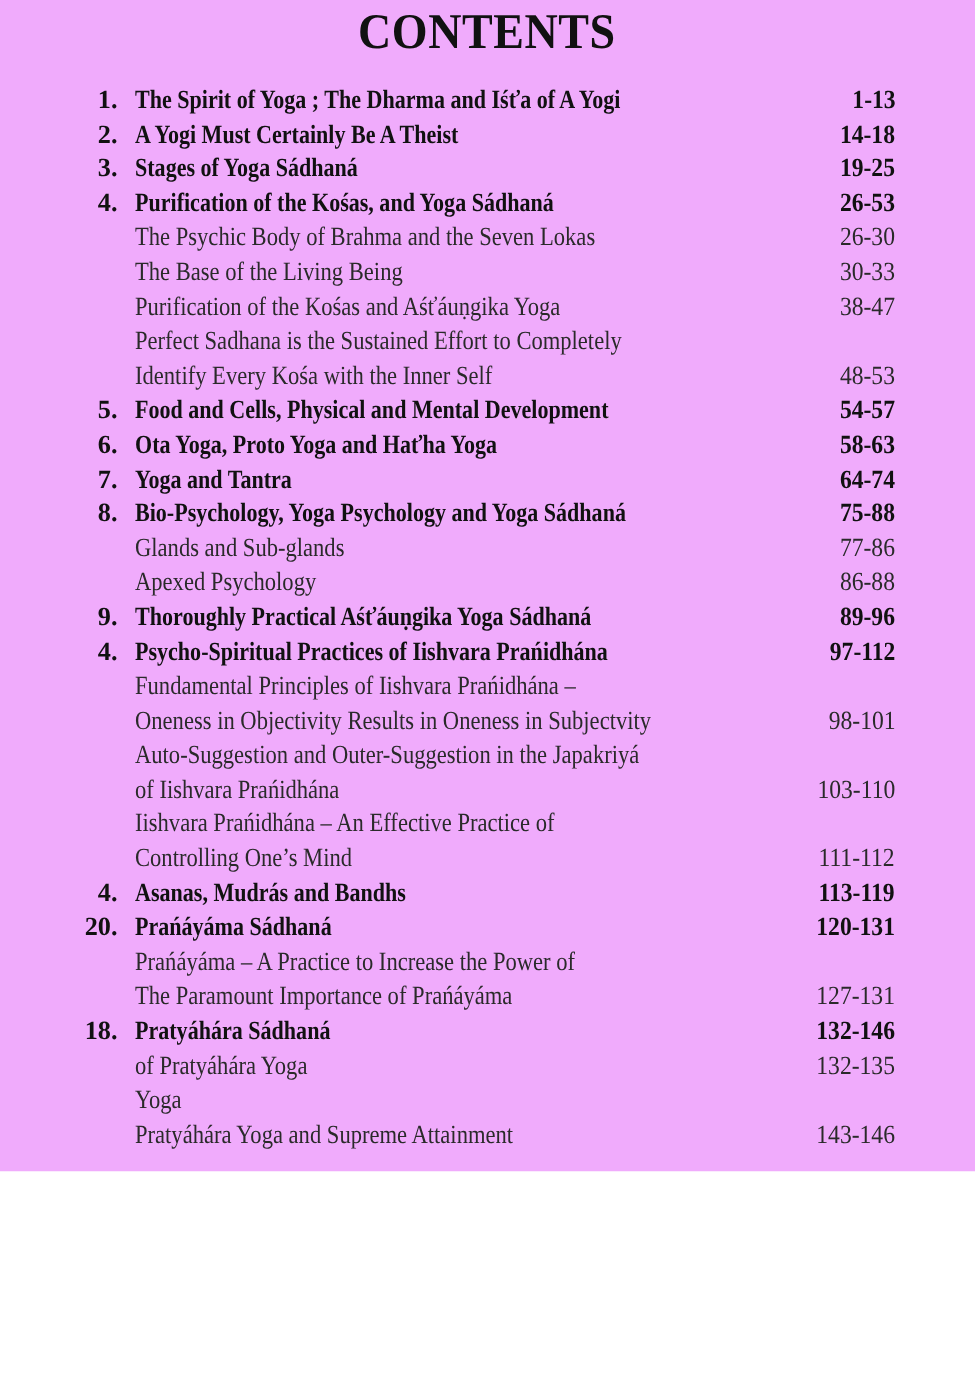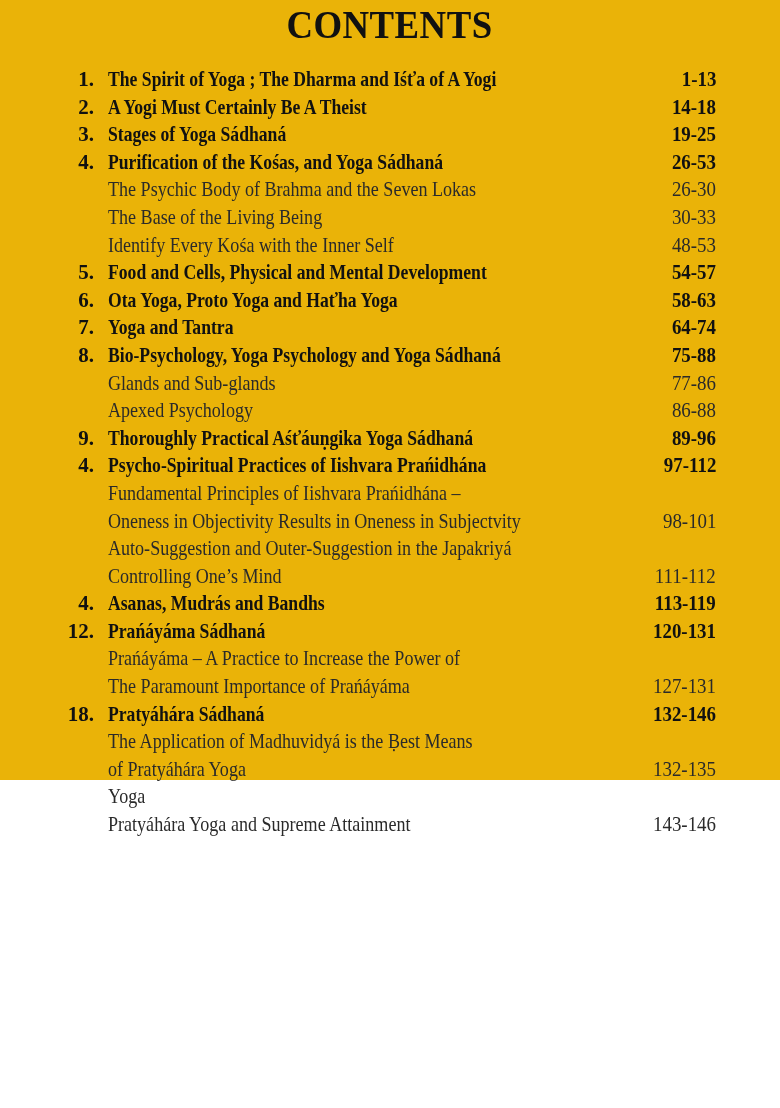--- a/index.html
+++ b/index.html
@@ -12,22 +12,22 @@
       height: 1108px;
       overflow: hidden;
       position: relative;
       font-family: "Liberation Serif", serif;
       color: #1a1a1a;
     }
     .page {
       position: absolute;
       left: 0; top: 0;
       width: 780px;
-      height: 780px;
-      background: #eab308;
+      height: 937px;
+      background: #f0abfc;
     }
     .title {
       position: absolute;
       top: 2px;
       left: 0;
       width: 780px;
       text-align: center;
       font-family: "Liberation Serif", serif;
       font-weight: bold;
       font-size: 40px;
@@ -124,20 +124,30 @@
         <span class="label">The Psychic Body of Brahma and the Seven Lokas</span>
         <span class="pages">26-30</span>
       </div>
     <div class="row section">
         <span class="num"></span>
         <span class="label">The Base of the Living Being</span>
         <span class="pages">30-33</span>
       </div>
     <div class="row section">
         <span class="num"></span>
+        <span class="label">Purification of the Kośas and Aśťáuṇgika Yoga</span>
+        <span class="pages">38-47</span>
+      </div>
+    <div class="row section">
+        <span class="num"></span>
+        <span class="label">Perfect Sadhana is the Sustained Effort to Completely</span>
+        <span class="pages"></span>
+      </div>
+    <div class="row section">
+        <span class="num"></span>
         <span class="label">Identify Every Kośa with the Inner Self</span>
         <span class="pages">48-53</span>
       </div>
     <div class="row chapter">
         <span class="num">5.</span>
         <span class="label">Food and Cells, Physical and Mental Development</span>
         <span class="pages">54-57</span>
       </div>
     <div class="row chapter">
         <span class="num">6.</span>
@@ -184,52 +194,57 @@
         <span class="label">Oneness in Objectivity Results in Oneness in Subjectvity</span>
         <span class="pages">98-101</span>
       </div>
     <div class="row section">
         <span class="num"></span>
         <span class="label">Auto-Suggestion and Outer-Suggestion in the Japakriyá</span>
         <span class="pages"></span>
       </div>
     <div class="row section">
         <span class="num"></span>
+        <span class="label">of Iishvara Prańidhána</span>
+        <span class="pages">103-110</span>
+      </div>
+    <div class="row section">
+        <span class="num"></span>
+        <span class="label">Iishvara Prańidhána – An Effective Practice of</span>
+        <span class="pages"></span>
+      </div>
+    <div class="row section">
+        <span class="num"></span>
         <span class="label">Controlling One’s Mind</span>
         <span class="pages">111-112</span>
       </div>
     <div class="row chapter">
         <span class="num">4.</span>
         <span class="label">Asanas, Mudrás and Bandhs</span>
         <span class="pages">113-119</span>
       </div>
     <div class="row chapter">
-        <span class="num">12.</span>
+        <span class="num">20.</span>
         <span class="label">Prańáyáma Sádhaná</span>
         <span class="pages">120-131</span>
       </div>
     <div class="row section">
         <span class="num"></span>
         <span class="label">Prańáyáma – A Practice to Increase the Power of</span>
         <span class="pages"></span>
       </div>
     <div class="row section">
         <span class="num"></span>
         <span class="label">The Paramount Importance of  Prańáyáma</span>
         <span class="pages">127-131</span>
       </div>
     <div class="row chapter">
         <span class="num">18.</span>
         <span class="label">Pratyáhára Sádhaná</span>
         <span class="pages">132-146</span>
-      </div>
-    <div class="row section">
-        <span class="num"></span>
-        <span class="label">The Application of Madhuvidyá is the Ḅest Means</span>
-        <span class="pages"></span>
       </div>
     <div class="row section">
         <span class="num"></span>
         <span class="label">of Pratyáhára Yoga</span>
         <span class="pages">132-135</span>
       </div>
     <div class="row section">
         <span class="num"></span>
         <span class="label">Yoga</span>
         <span class="pages"></span>

